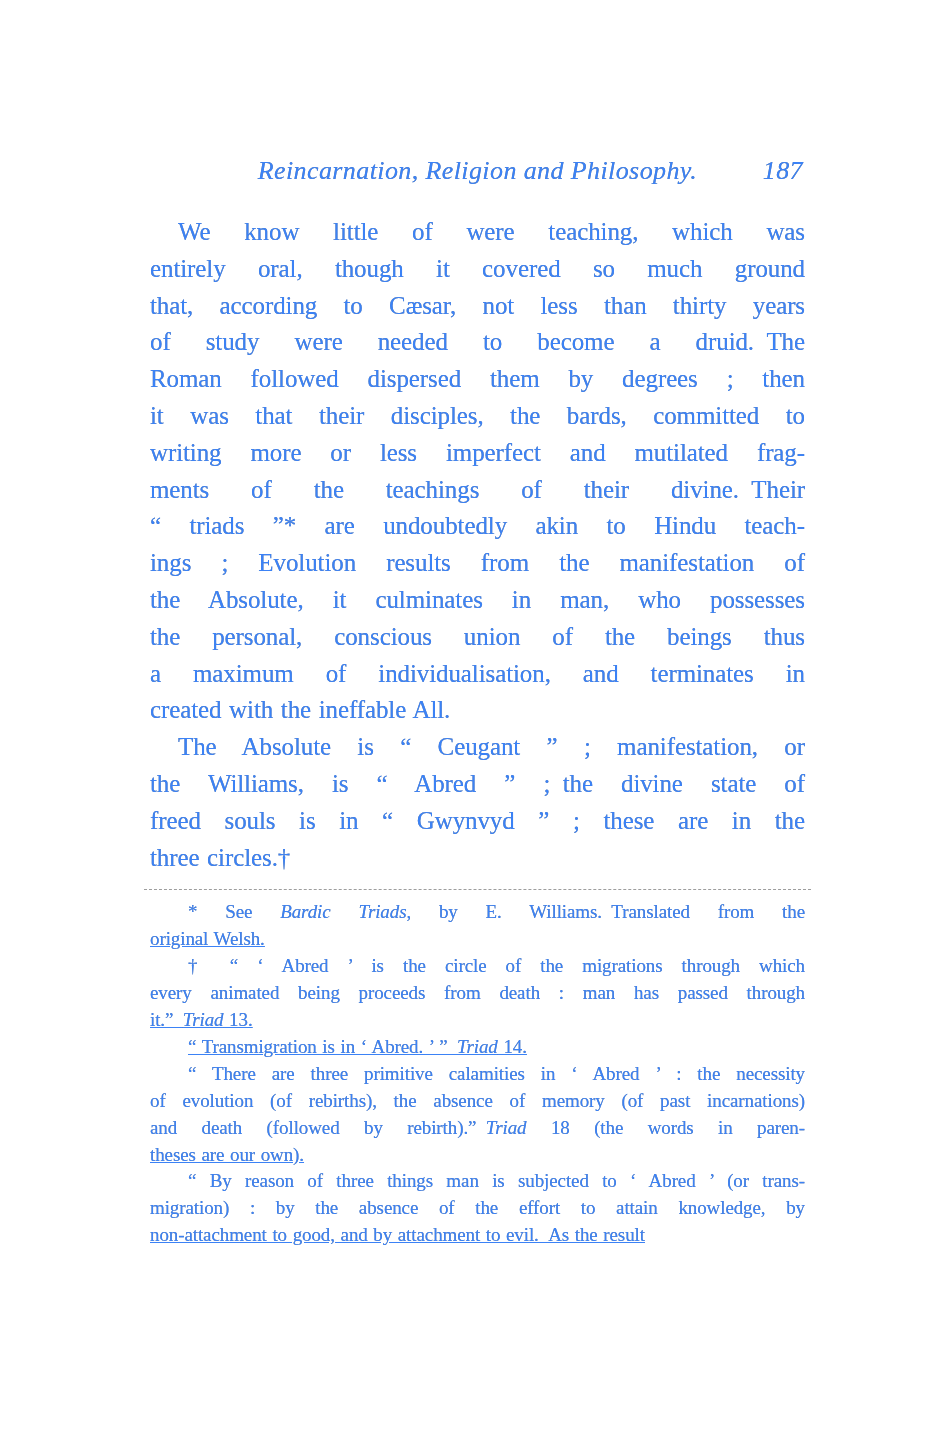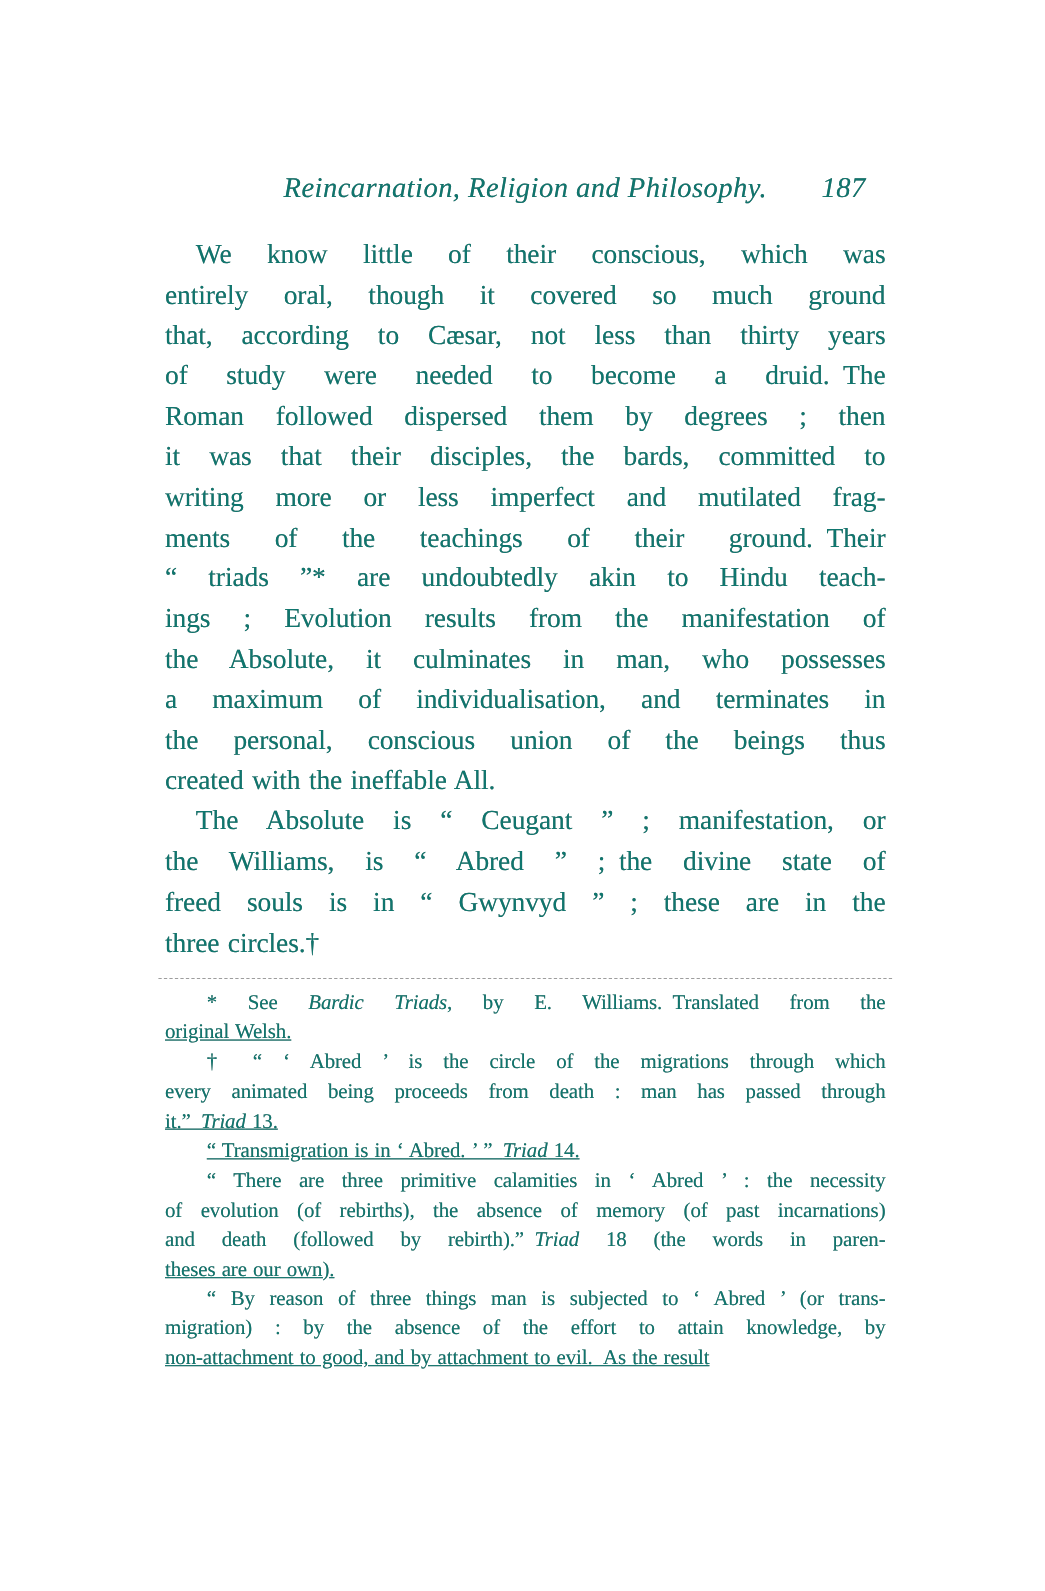--- a/index.html
+++ b/index.html
@@ -7,41 +7,41 @@
     padding: 0;
     background: #ffffff;
   }
   .page {
     position: relative;
     width: 950px;
     height: 1446px;
     background: #ffffff;
     overflow: hidden;
     font-family: "Liberation Serif", "DejaVu Serif", serif;
-    color: #0f766e;
+    color: #3b82f6;
   }
   .column {
     position: absolute;
     left: 150px;
     top: 155px;
     width: 655px;
   }
   
   .header {
     position: relative;
     font-style: italic;
     font-size: 26px;
     line-height: 32px;
     text-align: center;
     letter-spacing: 0.4px;
     text-shadow: 0 0 0.6px rgba(20,20,20,0.55);
   }
   .pagenum {
     position: absolute;
-    right: 18px;
+    right: 2px;
     top: 0;
   }
   
   .bodytext {
     margin-top: 27px;
     font-size: 25px;
     letter-spacing: -0.1px;
     word-spacing: 1.5px;
     text-shadow: 0 0 0.6px rgba(20,20,20,0.5);
   }
@@ -84,33 +84,33 @@
   <div class="column">
 
     <div class="header">
       <span>Reincarnation, Religion and Philosophy.</span>
       <span class="pagenum">187</span>
     </div>
 
     <div class="bodytext">
 
       <div>
-        <div class="bline ind"><span>We know little of their conscious, which was</span></div>
+        <div class="bline ind"><span>We know little of were teaching, which was</span></div>
         <div class="bline"><span>entirely oral, though it covered so much ground</span></div>
         <div class="bline"><span>that, according to Cæsar, not less than thirty years</span></div>
         <div class="bline"><span>of study were needed to become a druid. The</span></div>
         <div class="bline"><span>Roman followed dispersed them by degrees ; then</span></div>
         <div class="bline"><span>it was that their disciples, the bards, committed to</span></div>
         <div class="bline"><span>writing more or less imperfect and mutilated frag-</span></div>
-        <div class="bline"><span>ments of the teachings of their ground. Their</span></div>
+        <div class="bline"><span>ments of the teachings of their divine. Their</span></div>
         <div class="bline"><span>“ triads ”* are undoubtedly akin to Hindu teach-</span></div>
         <div class="bline"><span>ings ; Evolution results from the manifestation of</span></div>
         <div class="bline"><span>the Absolute, it culminates in man, who possesses</span></div>
+        <div class="bline"><span>the personal, conscious union of the beings thus</span></div>
         <div class="bline"><span>a maximum of individualisation, and terminates in</span></div>
-        <div class="bline"><span>the personal, conscious union of the beings thus</span></div>
         <div class="bline end"><span>created with the ineffable All.</span></div>
       </div>
 
       <div>
         <div class="bline ind"><span>The Absolute is “ Ceugant ” ; manifestation, or</span></div>
         <div class="bline"><span>the Williams, is “ Abred ” ; the divine state of</span></div>
         <div class="bline"><span>freed souls is in “ Gwynvyd ” ; these are in the</span></div>
         <div class="bline end"><span>three circles.†</span></div>
       </div>
 

